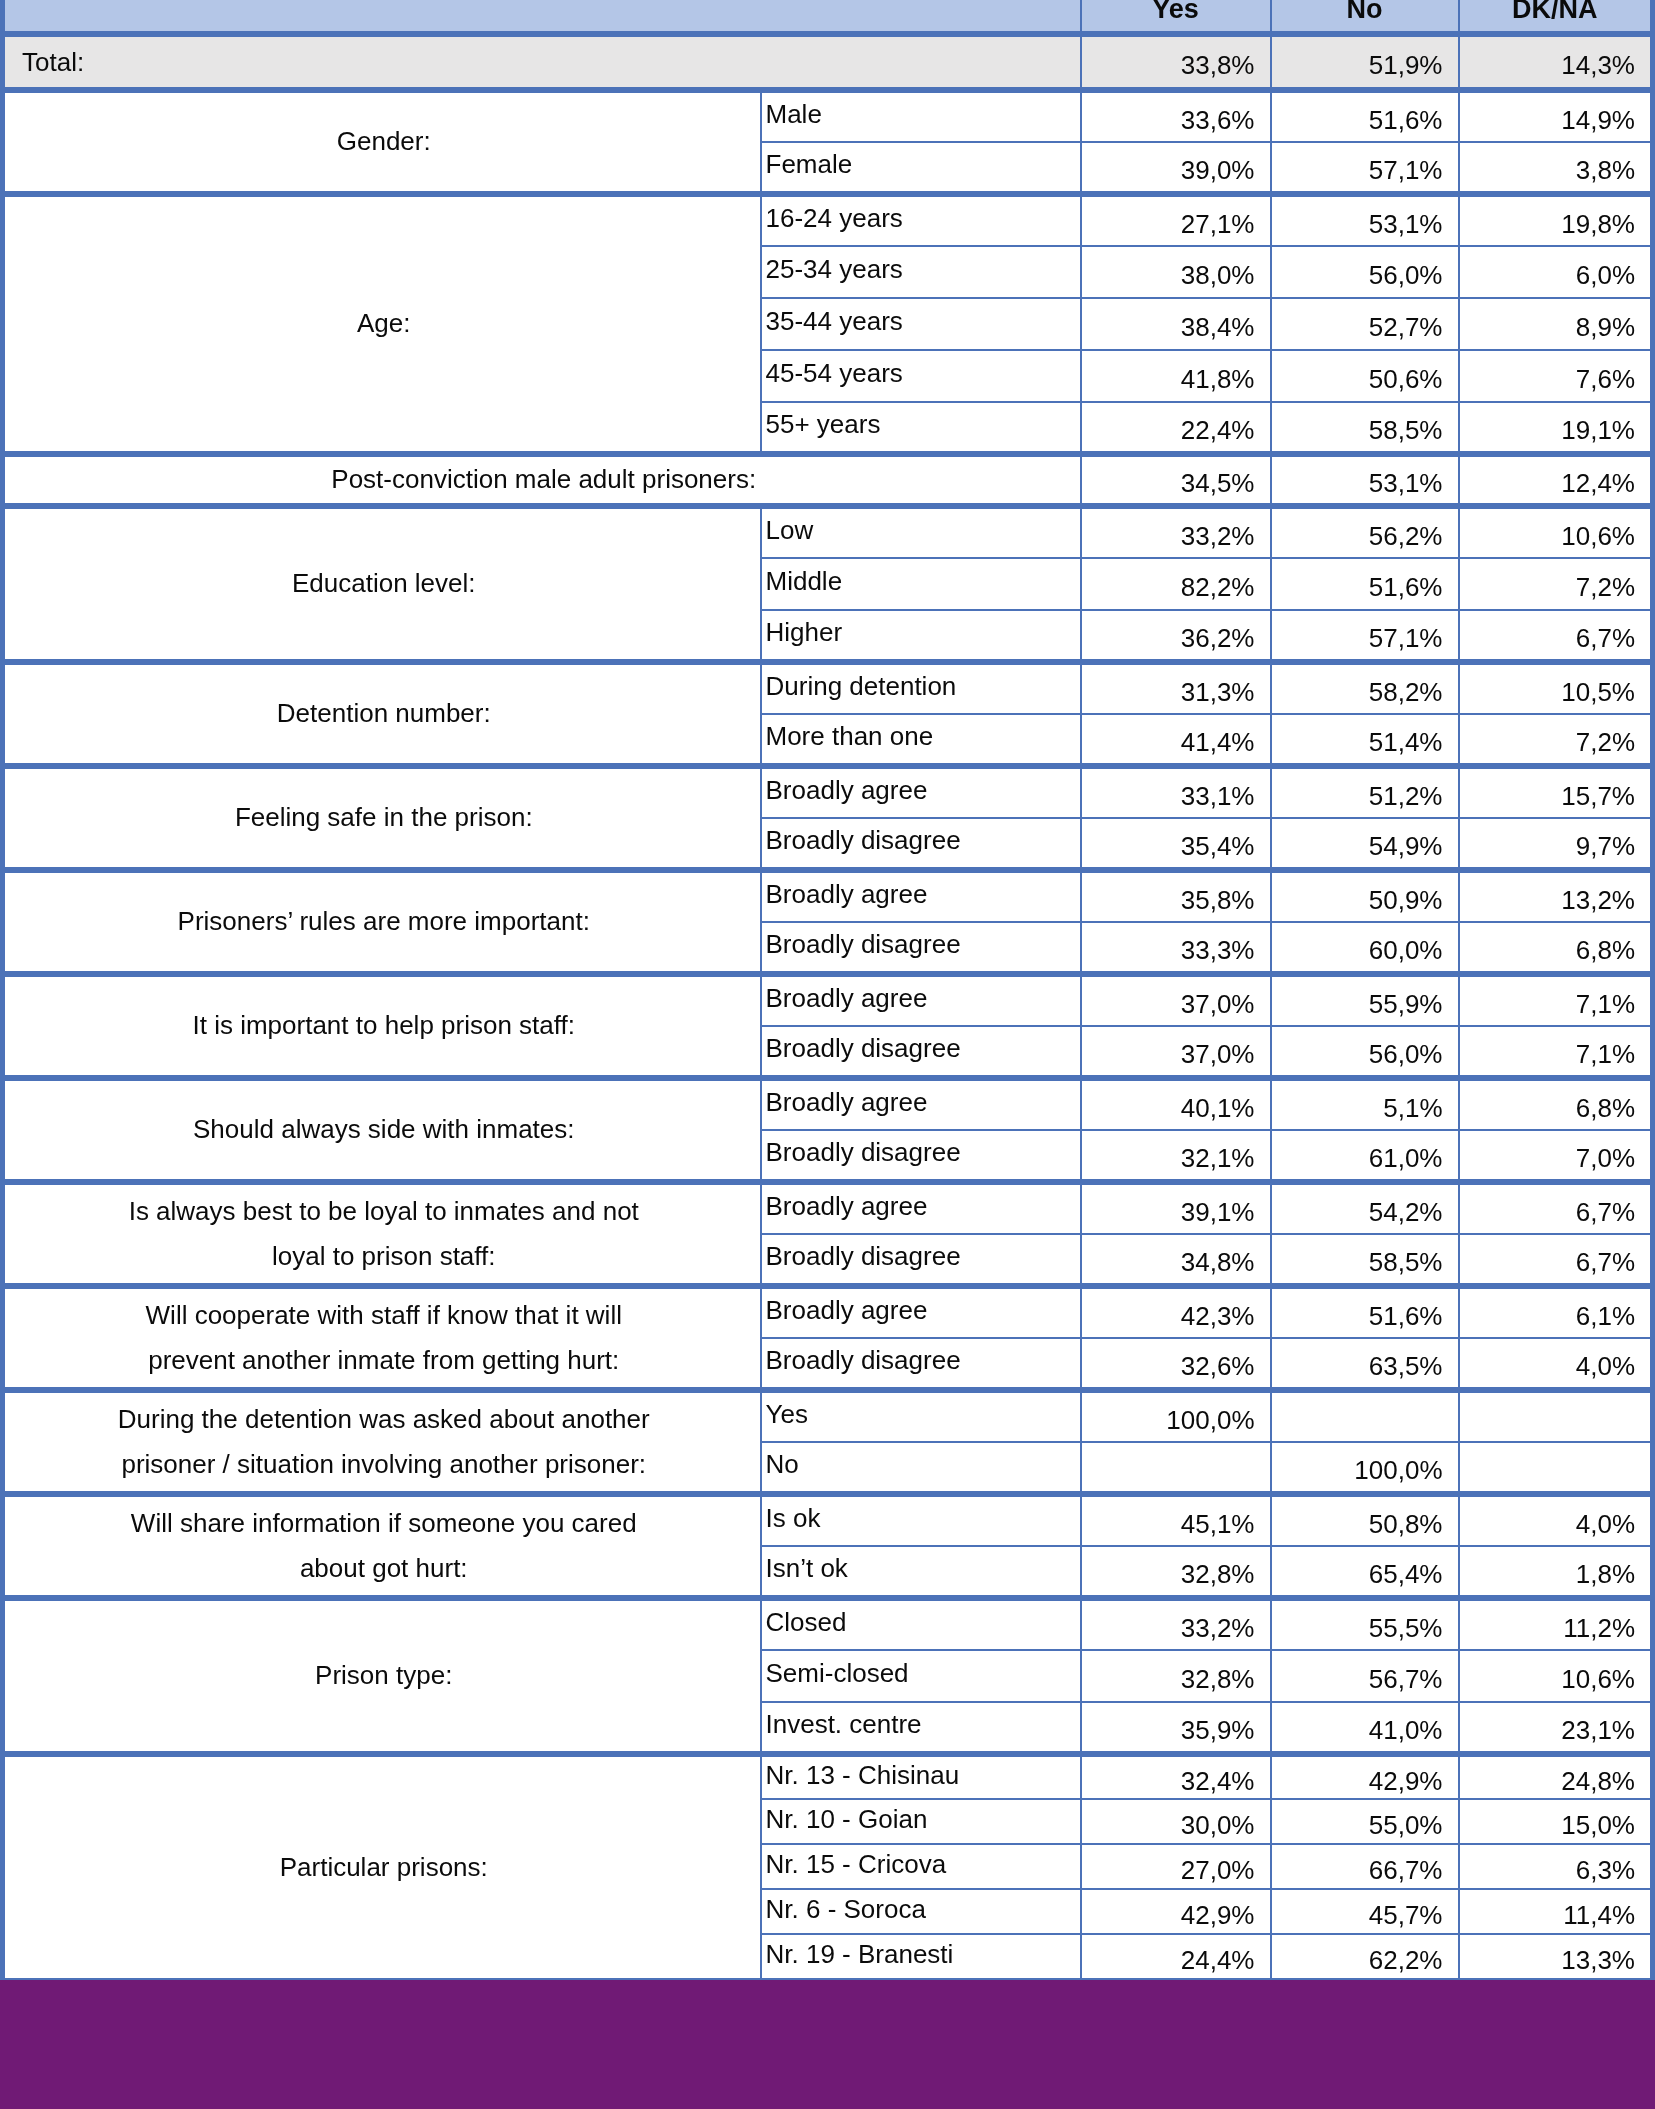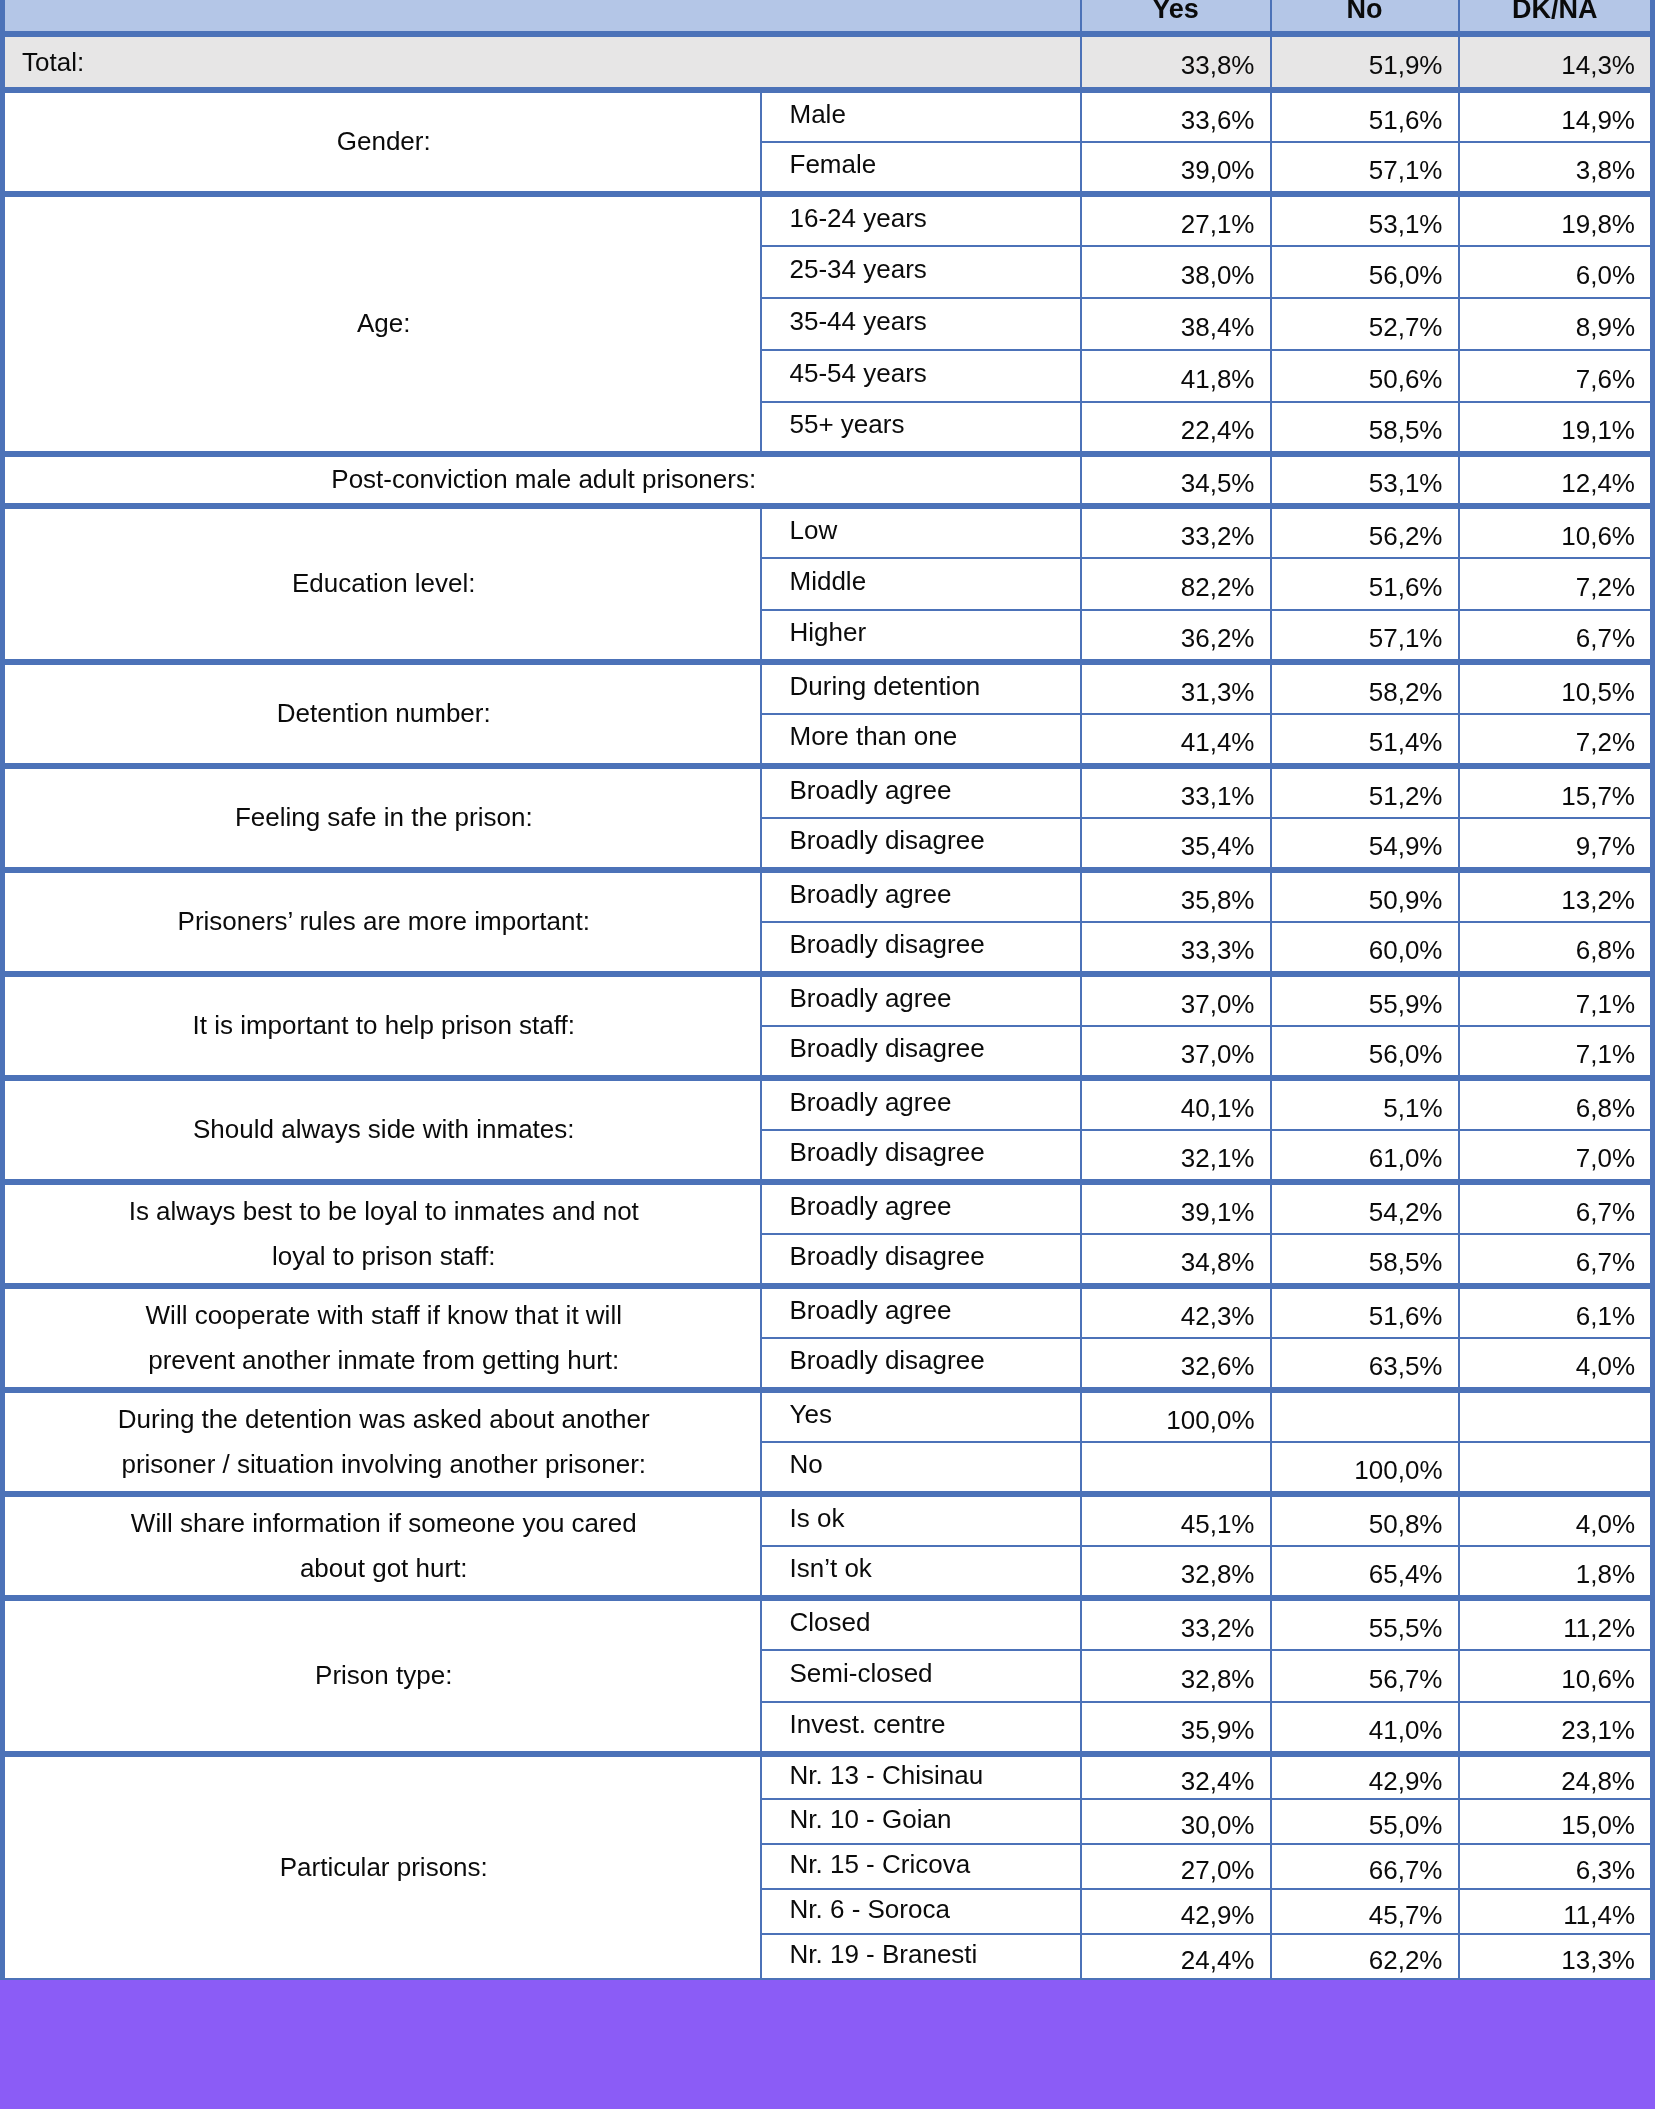--- a/index.html
+++ b/index.html
@@ -1,20 +1,20 @@
 <!DOCTYPE html>
 <html><head>
 <meta charset="utf-8">
 <style>
   html,body{margin:0;padding:0;background:#ffffff;}
   .page{
     position:relative;
     width:1655px;height:2109px;
     overflow:hidden;
-    background:#8b5cf6;
+    background:#701a75;
     font-family:"Liberation Sans", sans-serif;
   }
   table.survey{
     border-collapse:collapse;
     table-layout:fixed;
     width:1650px;
   }
   td{
     border:2px solid #4C72B8;
     background:#ffffff;
@@ -42,21 +42,21 @@
   tr.total-row td{background:#E7E6E6;}
   .total-label{padding-left:17px;}
   
   tr.group-start td{border-top-width:6px;}
   
   .edge-left{border-left-width:5px;}
   .edge-right{border-right-width:5px;}
   
   .cat-cell{padding-left:17px;text-align:center;}
   .cat-label{display:inline-block;line-height:1.75;white-space:pre-line;}
-  .sub-cell{padding-left:28px;padding-bottom:5px;}
+  .sub-cell{padding-left:4px;padding-bottom:5px;}
   .val{text-align:right;padding-right:15px;padding-top:7px;}
 </style>
 </head>
 <body>
 
 <div class="page">
   <table class="survey">
     <colgroup>
       <col style="width:758px">
       <col style="width:320px">

